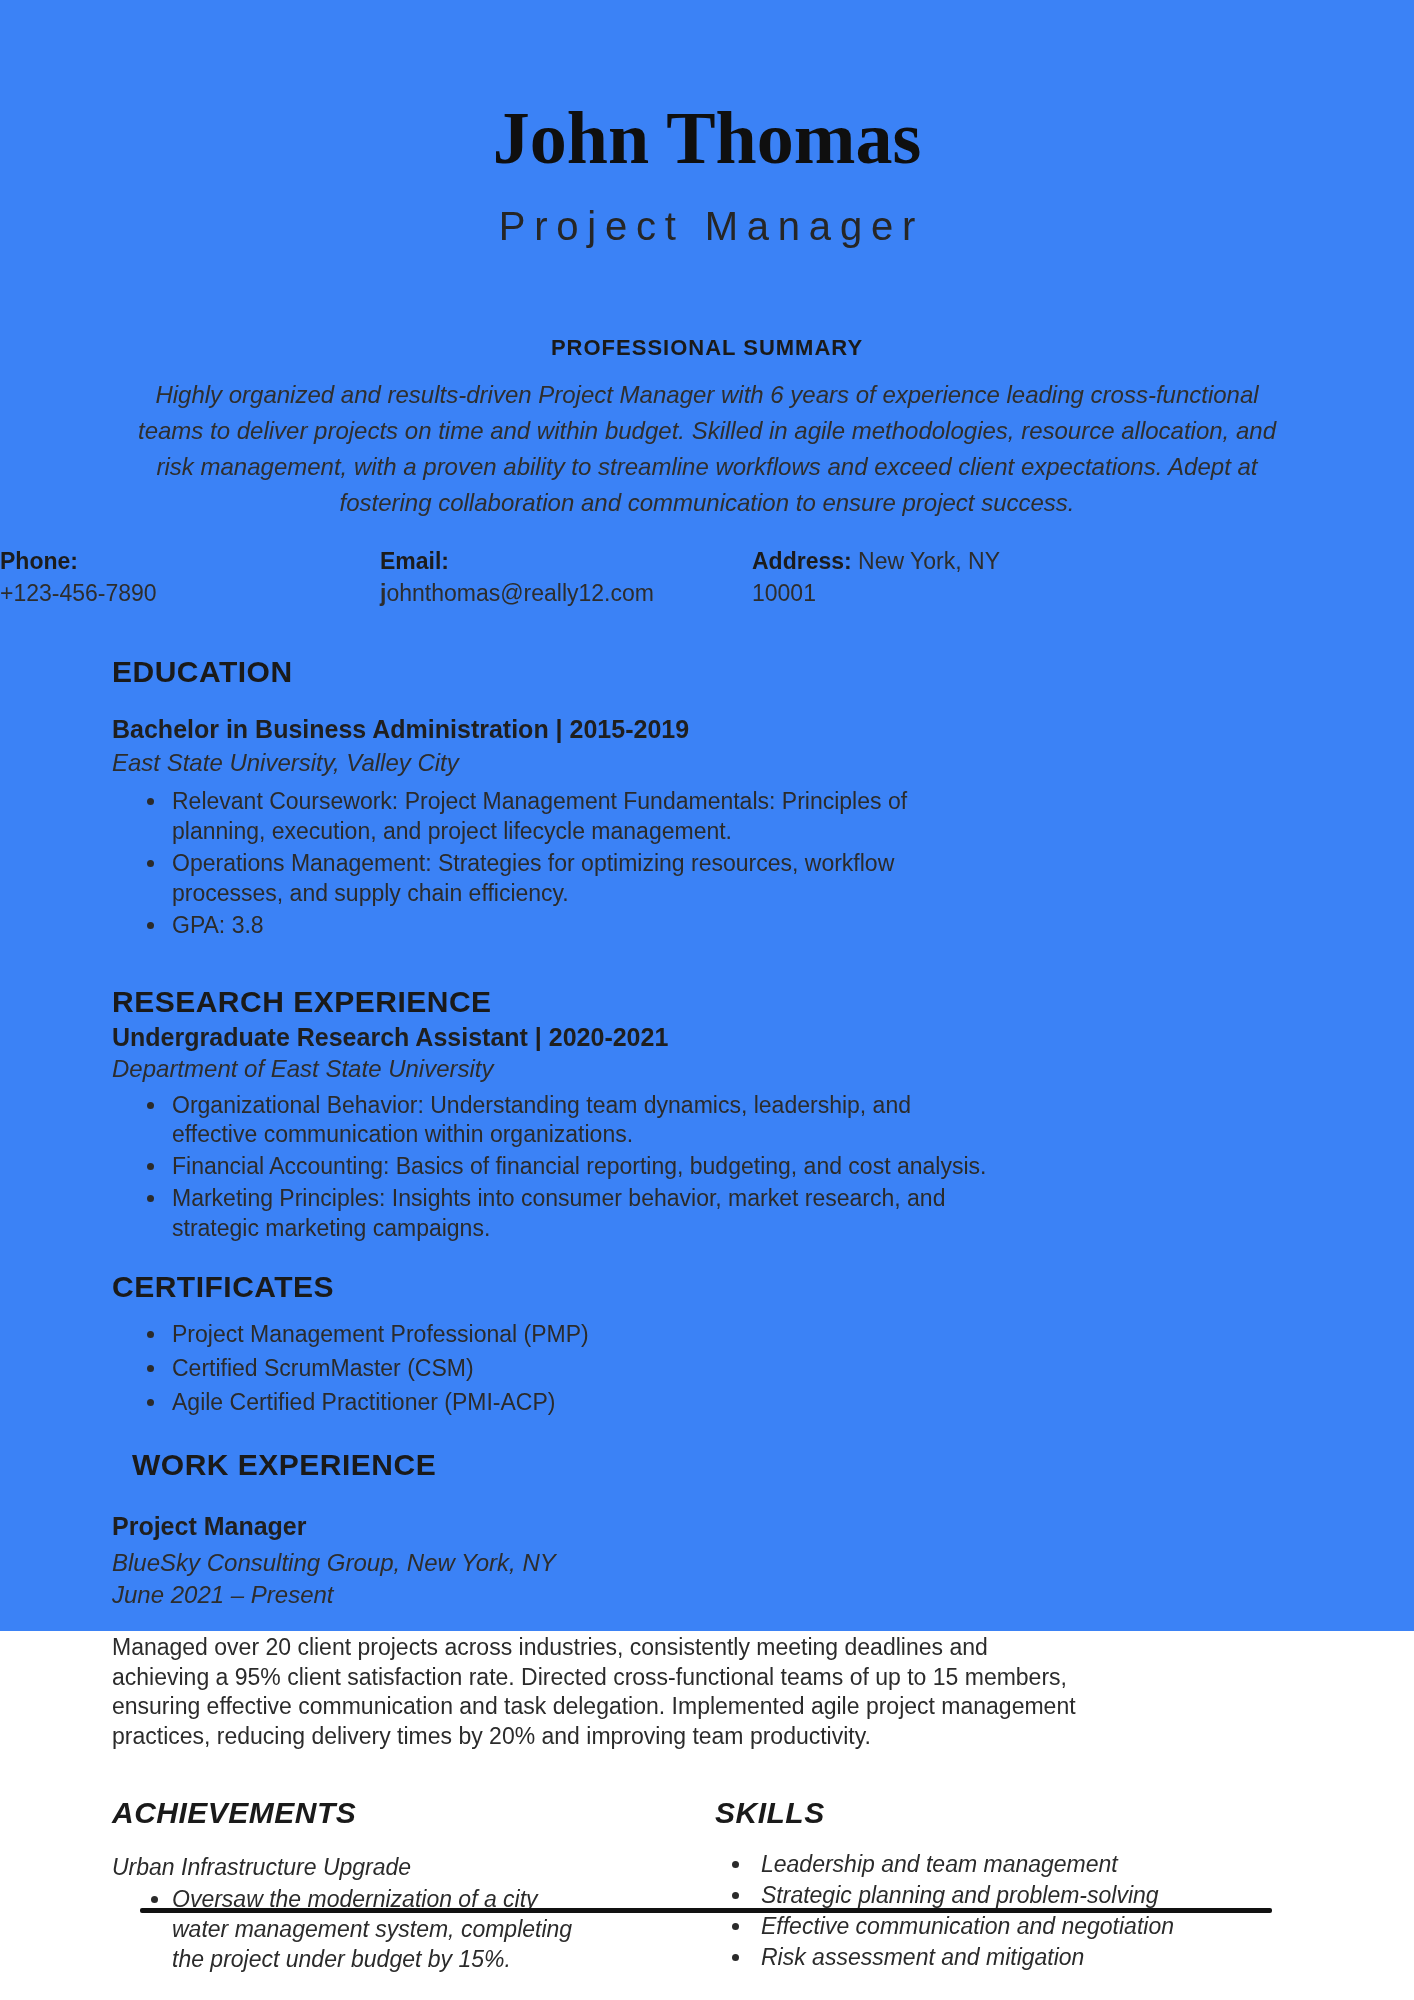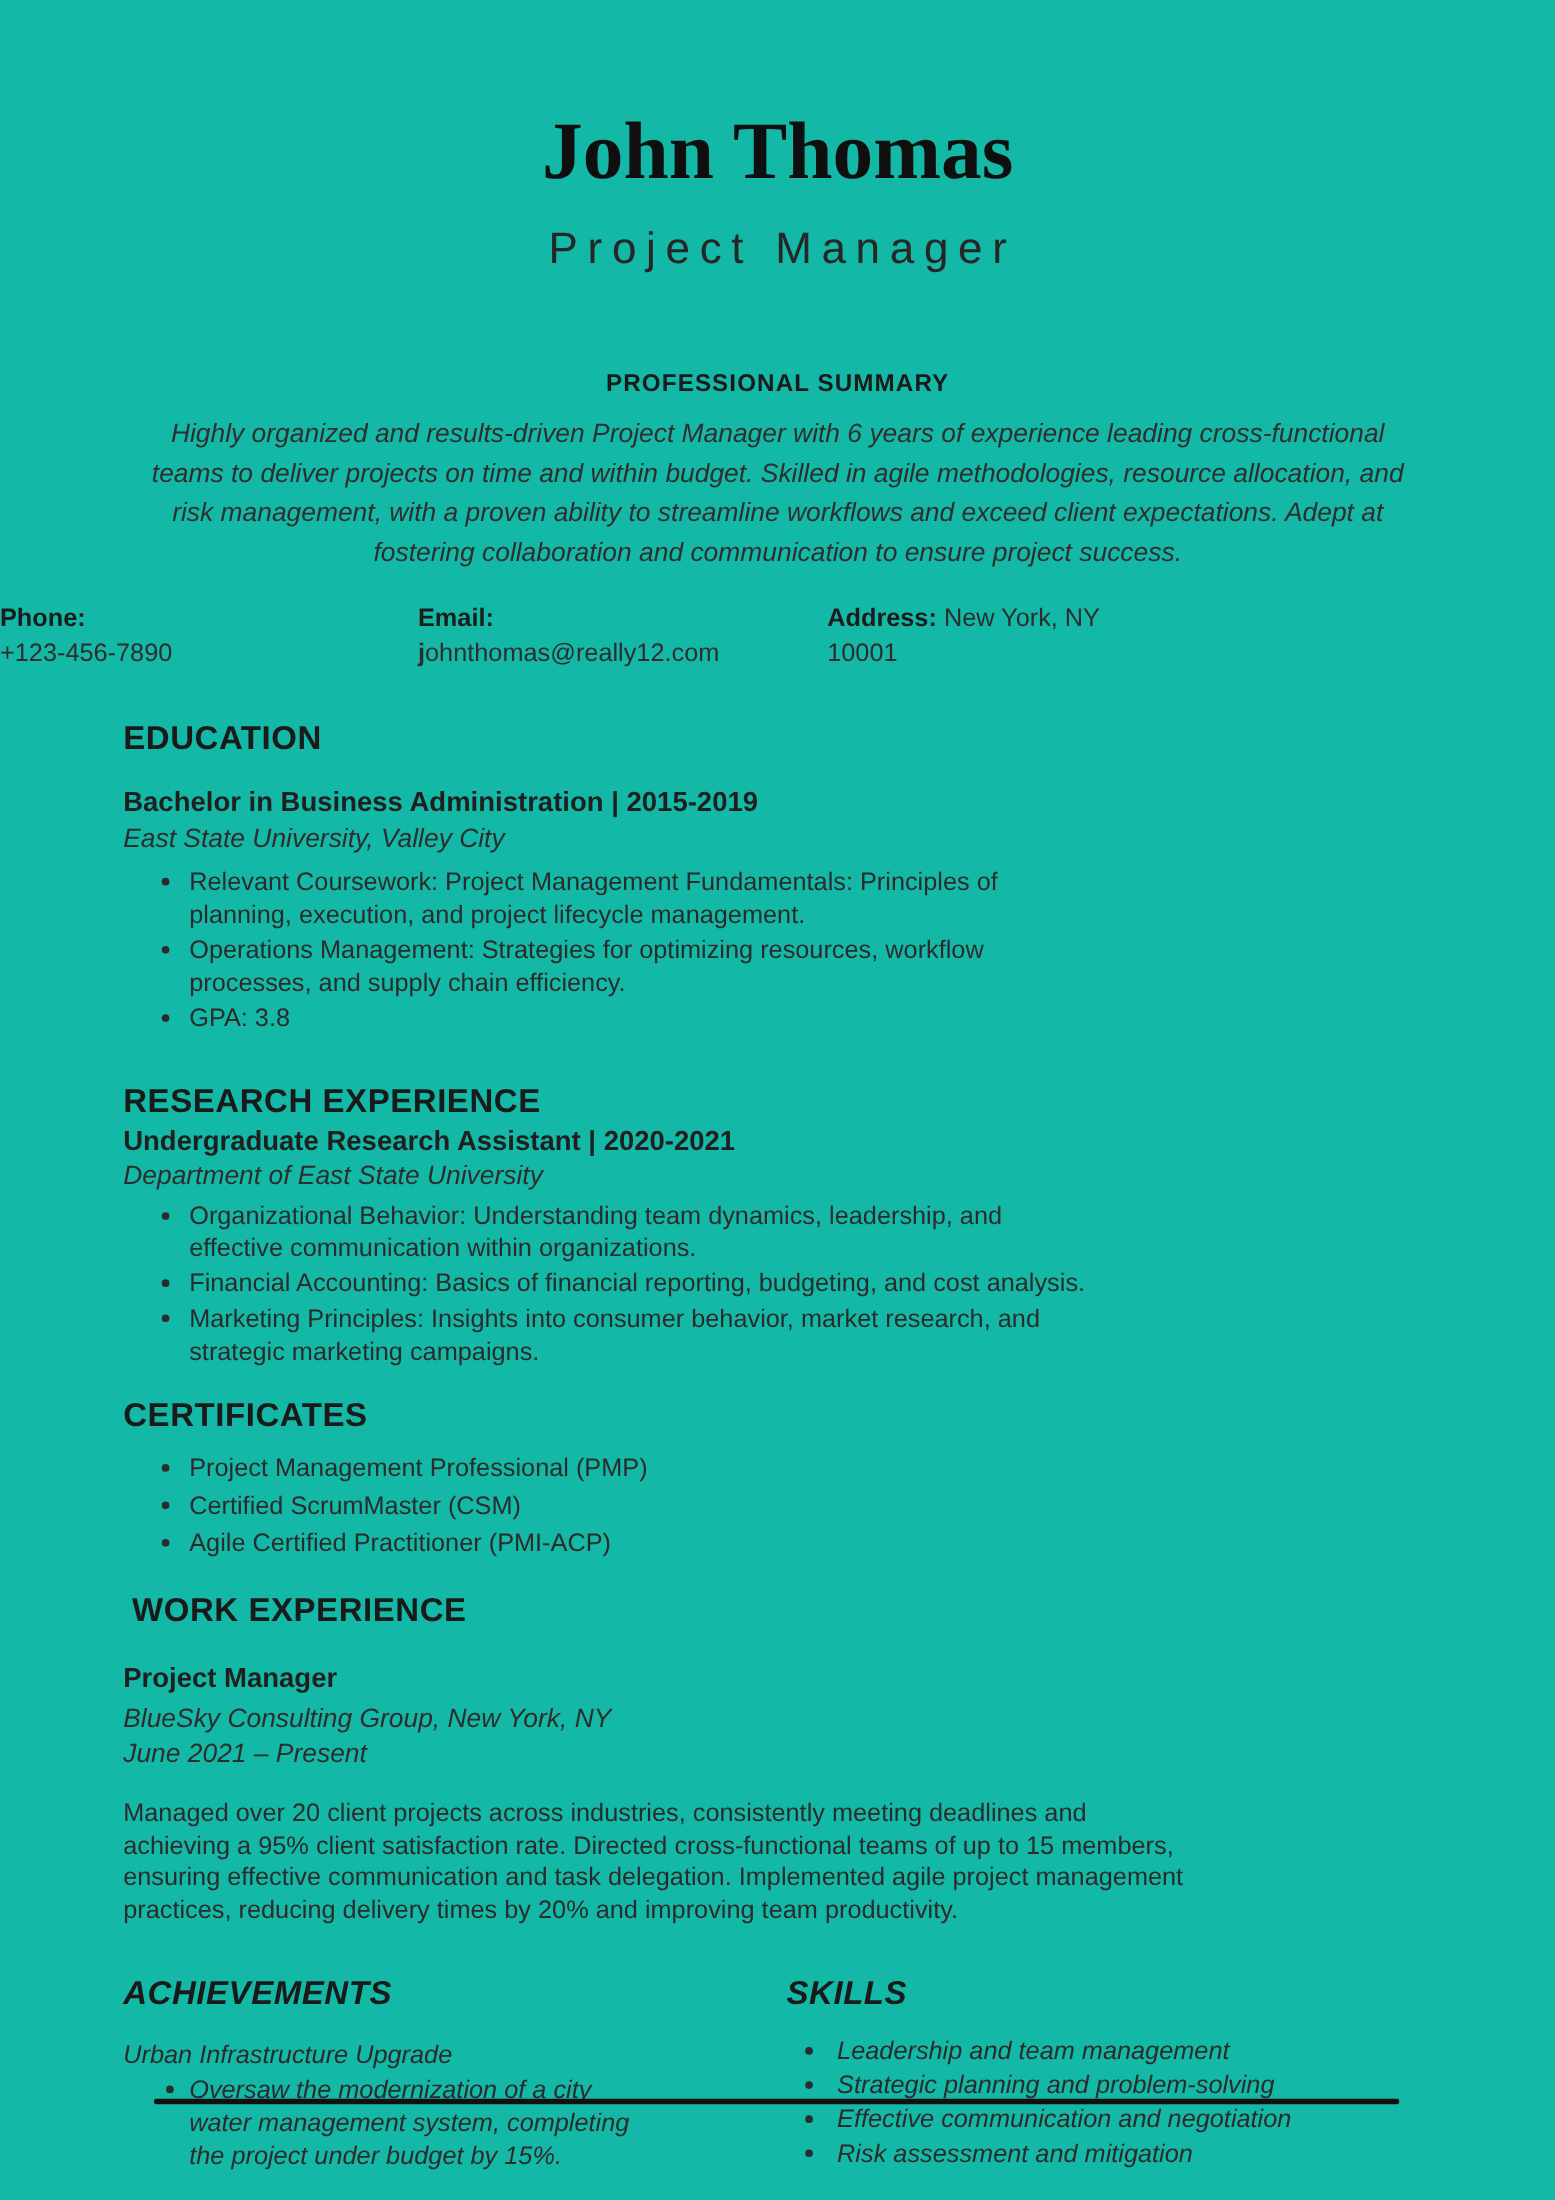--- a/index.html
+++ b/index.html
@@ -4,21 +4,21 @@
 <style>
   * { margin:0; padding:0; box-sizing:border-box; }
   html,body { background:#ffffff; }
   body {
     width:1414px; height:2000px;
     font-family:"Liberation Sans","DejaVu Sans",sans-serif;
     color:#2d2d2d;
     position:relative;
     overflow:hidden;
   }
-  .page { width:1414px; height:2000px; position:relative; background:#14b8a6; }
+  .page { width:1414px; height:1631px; position:relative; background:#3b82f6; }
 
   
   .header { padding-top:100px; text-align:center; }
   .name {
     font-family:"Liberation Serif","DejaVu Serif",serif;
     font-weight:700; font-size:74px; line-height:1.05; color:#0f0f0f;
   }
   .job-title {
     margin-top:26px;
     font-size:40px; font-weight:400; letter-spacing:0.22em;
@@ -69,21 +69,21 @@
 
   .mt-research { margin-top:44px; }
   .role-line { margin-top:4px; }
   .org-line { margin-top:3px; }
   ul.research-bullets { margin-top:8px; }
 
   .mt-certificates { margin-top:26px; }
   ul.cert-bullets { margin-top:16px; }
   ul.cert-bullets li { margin-top:4px; }
 
-  .mt-work { margin-top:30px; margin-left:8px; }
+  .mt-work { margin-top:30px; margin-left:20px; }
   .work-role { margin-top:30px; }
   .work-company { margin-top:8px; }
   .work-dates { margin-top:4px; }
   .work-paragraph {
     margin-top:24px; max-width:965px;
     font-size:23px; line-height:1.3; color:#2b2b2b;
   }
 
   
   .columns { display:flex; margin-top:44px;font-style:italic; }

